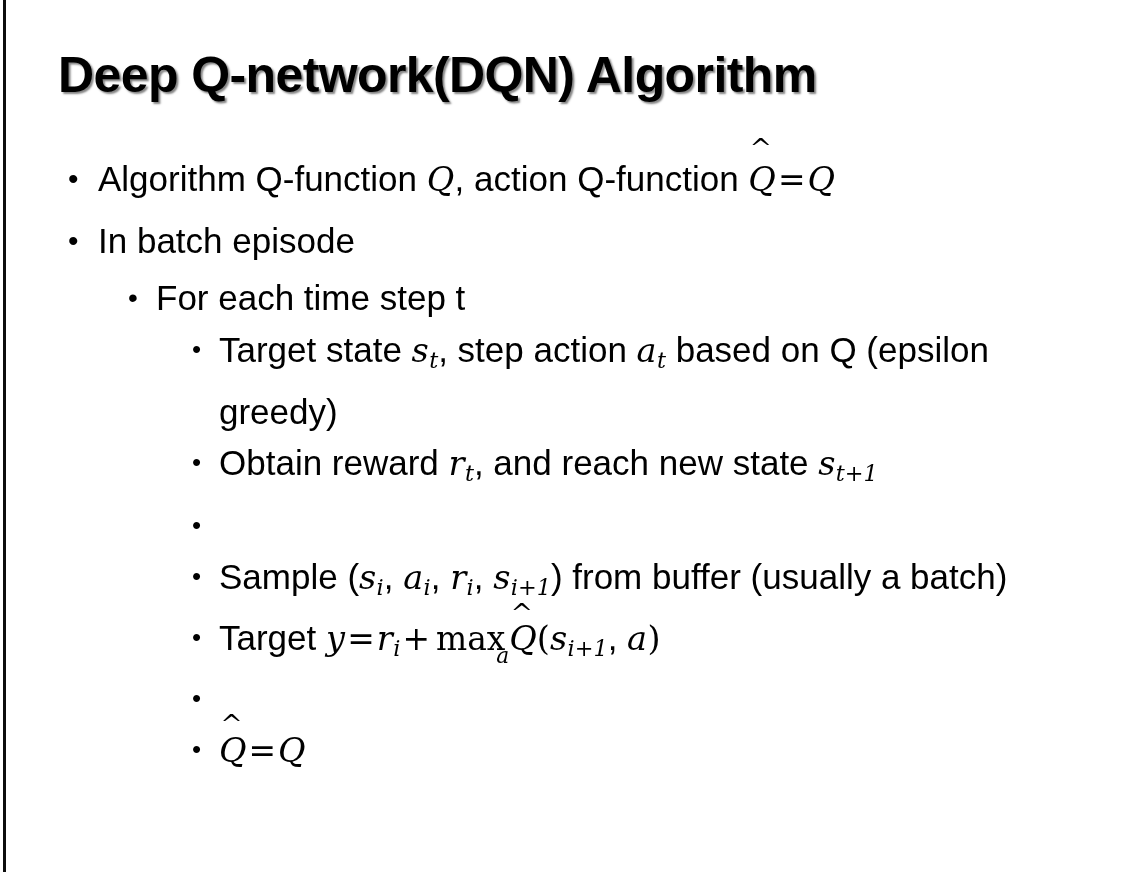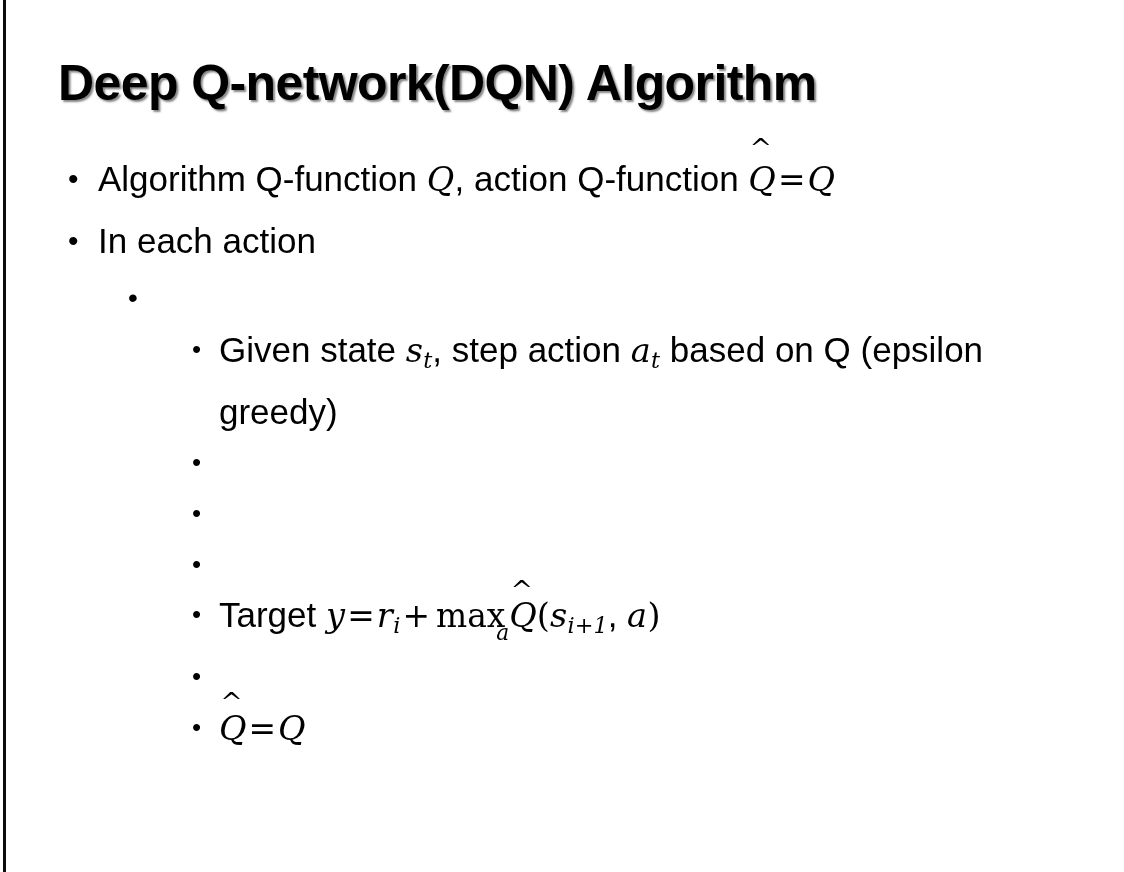--- a/index.html
+++ b/index.html
@@ -38,21 +38,20 @@
     left: 58px;
     top: 45px;
     font-family: "Liberation Sans", sans-serif;
     font-size: 50px;
     font-weight: 700;
     letter-spacing: -0.6px;
     line-height: 60px;
     color: #000000;
     text-shadow: 2px 2px 2px rgba(110,110,110,0.85);
     white-space: nowrap;
-    margin-top: 8px;
   }
 
   #body-list {
     position: absolute;
     left: 0;
     top: 148px;
     width: 1124px;
   }
 
   .bullet-line {
@@ -184,42 +183,45 @@
 
   <div id="body-list">
 
     <div class="bullet-line lvl1">
       <span class="marker">•</span>
       <span class="line-text"><span>Algorithm Q-function </span><span class="mv">Q</span><span>, action Q-function </span><span class="hatted"><span class="hat">^</span><span>Q</span></span><span class="mo">=</span><span class="mv">Q</span></span>
     </div>
 
     <div class="bullet-line lvl1">
       <span class="marker">•</span>
-      <span class="line-text">In each action</span>
+      <span class="line-text">In batch episode</span>
     </div>
 
     <div class="bullet-line lvl2">
       <span class="marker">•</span>
-    </div>
-
-    <div class="bullet-line lvl3">
-      <span class="marker">•</span>
-      <span class="line-text"><span>Given state </span><span class="mv">s</span><sub class="msub">t</sub><span>, step action </span><span class="mv">a</span><sub class="msub">t</sub><span> based on Q (epsilon greedy)</span></span>
-    </div>
-
-    <div class="bullet-line lvl3">
-      <span class="marker">•</span>
-    </div>
-
-    <div class="bullet-line lvl3">
-      <span class="marker">•</span>
-    </div>
-
-    <div class="bullet-line lvl3">
-      <span class="marker">•</span>
+      <span class="line-text">For each time step t</span>
+    </div>
+
+    <div class="bullet-line lvl3">
+      <span class="marker">•</span>
+      <span class="line-text"><span>Target state </span><span class="mv">s</span><sub class="msub">t</sub><span>, step action </span><span class="mv">a</span><sub class="msub">t</sub><span> based on Q (epsilon greedy)</span></span>
+    </div>
+
+    <div class="bullet-line lvl3">
+      <span class="marker">•</span>
+      <span class="line-text"><span>Obtain reward </span><span class="mv">r</span><sub class="msub">t</sub><span>, and reach new state </span><span class="mv">s</span><sub class="msub">t+1</sub></span>
+    </div>
+
+    <div class="bullet-line lvl3">
+      <span class="marker">•</span>
+    </div>
+
+    <div class="bullet-line lvl3">
+      <span class="marker">•</span>
+      <span class="line-text"><span>Sample (</span><span class="mv">s</span><sub class="msub">i</sub><span>, </span><span class="mv">a</span><sub class="msub">i</sub><span>, </span><span class="mv">r</span><sub class="msub">i</sub><span>, </span><span class="mv">s</span><sub class="msub">i+1</sub><span>) from buffer (usually a batch)</span></span>
     </div>
 
     <div class="bullet-line lvl3 tall">
       <span class="marker">•</span>
       <span class="line-text"><span>Target </span><span class="mv">y</span><span class="mo">=</span><span class="mv">r</span><sub class="msub">i</sub><span class="mo">+</span><span class="maxop"><span>max</span><span class="under">a</span></span><span class="hatted"><span class="hat">^</span><span>Q</span></span><span class="mn">(</span><span class="mv">s</span><sub class="msub">i+1</sub><span>, </span><span class="mv">a</span><span class="mn">)</span></span>
     </div>
 
     <div class="bullet-line lvl3">
       <span class="marker">•</span>
     </div>

